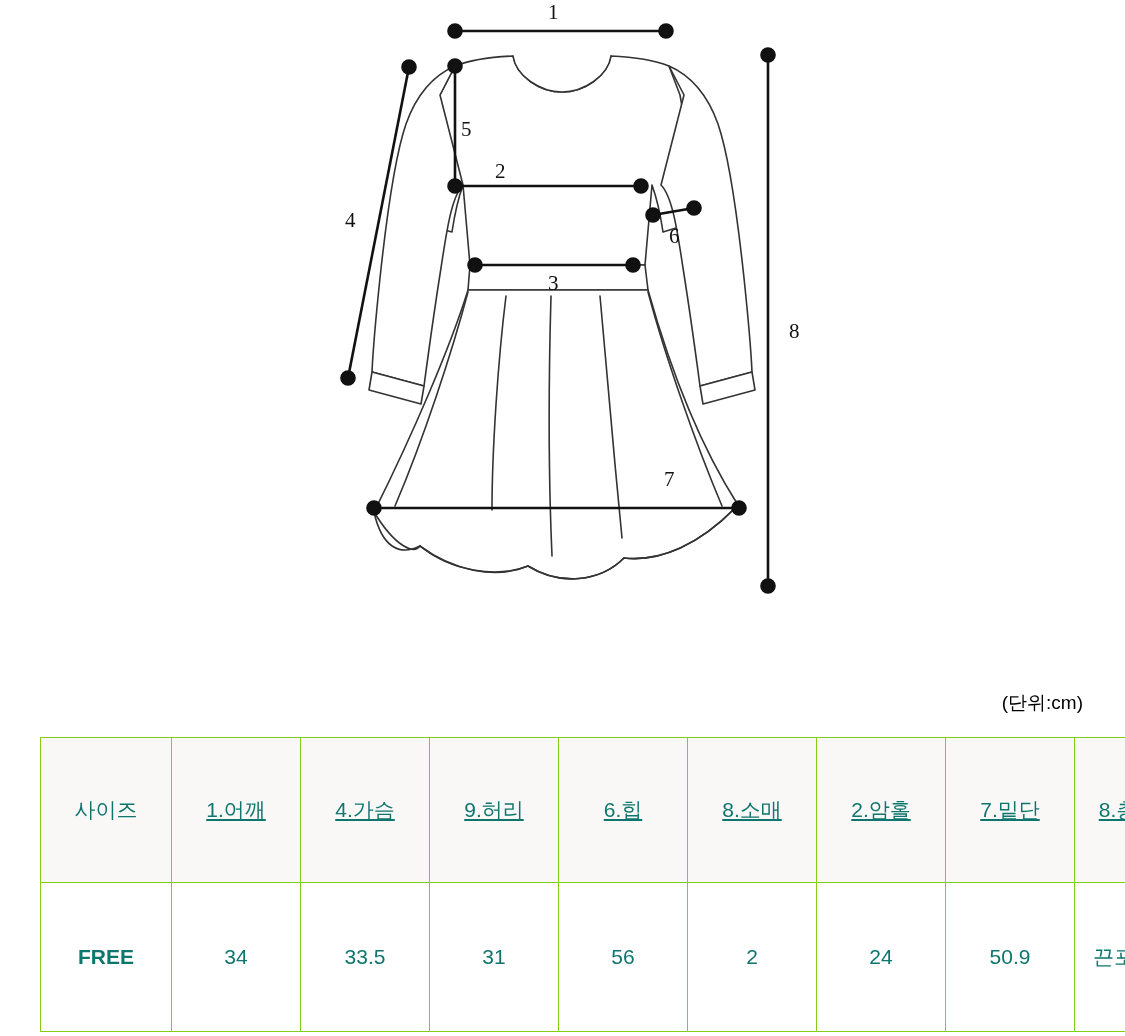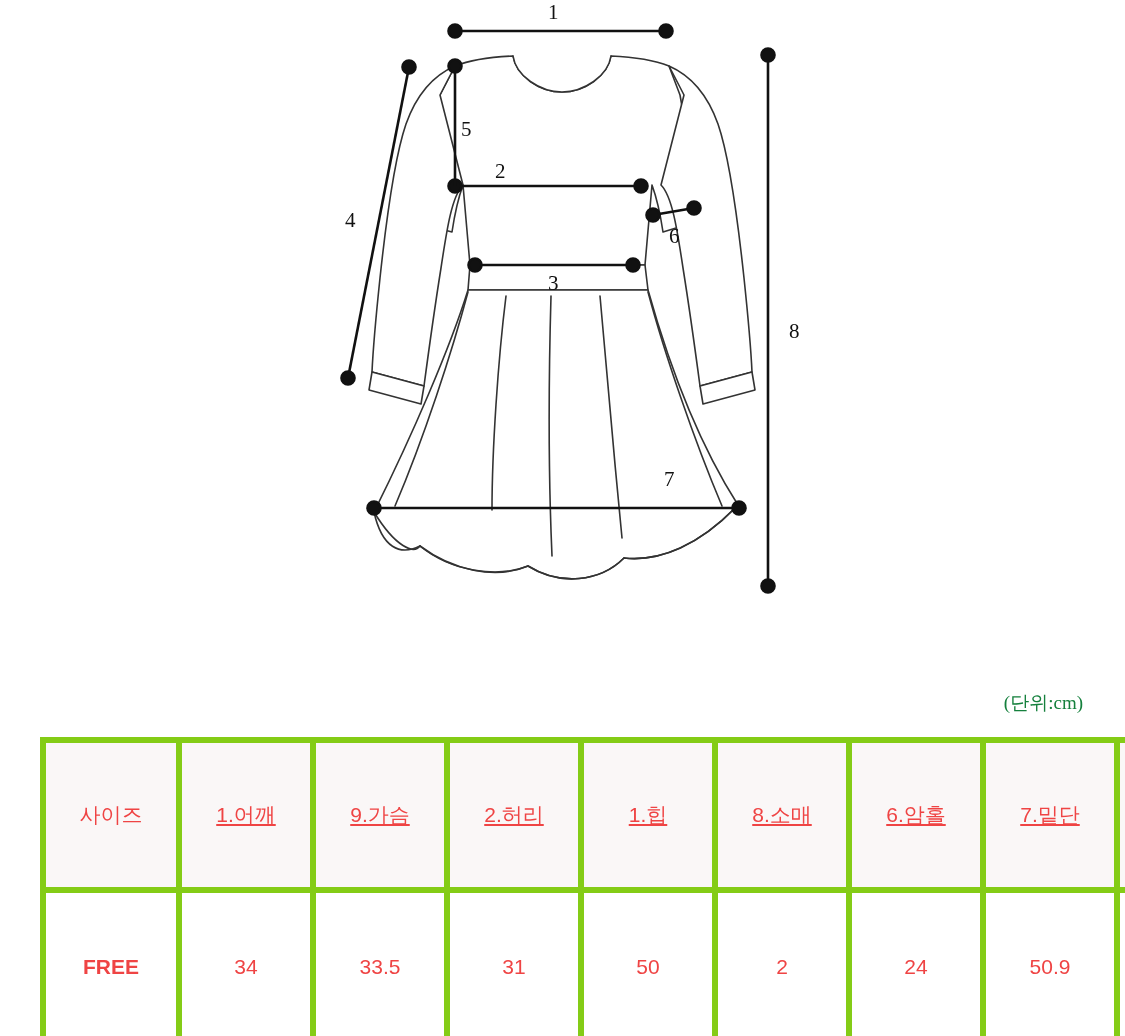--- a/index.html
+++ b/index.html
@@ -35,44 +35,44 @@
     color: #111111;
     line-height: 1;
     user-select: none;
   }
 
   #unit-note {
     position: absolute;
     right: 42px;
     top: 690px;
     font-size: 19px;
-    color: #15803d;
-    font-family: Liberation Serif, serif;
+    color: #000000;
+    font-family: Liberation Sans, sans-serif;
   }
 
   #size-table-wrap {
     position: absolute;
     left: 40px;
     top: 737px;
     width: 1046px;
   }
 
   table.size-table {
     border-collapse: collapse;
     width: 1046px;
     table-layout: fixed;
   }
 
   table.size-table th,
   table.size-table td {
-    border: 6px solid #84cc16;
+    border: 1px solid #84cc16;
     text-align: center;
     vertical-align: middle;
     font-weight: normal;
-    color: #ef4444;
+    color: #0f766e;
   }
 
   table.size-table thead th {
     background: #faf7f7;
     height: 136px;
     font-size: 21px;
     line-height: 1.45;
     padding: 4px 6px;
   }
 
@@ -207,36 +207,36 @@
 </div>
 
 <div id="unit-note">(단위:cm)</div>
 
 <div id="size-table-wrap">
   <table class="size-table">
     <thead>
       <tr>
         <th class="col-0 first-col">사이즈</th>
         <th class="col-n">1.어깨</th>
-        <th class="col-n">9.가슴</th>
-        <th class="col-n">2.허리</th>
-        <th class="col-n">1.힙</th>
+        <th class="col-n">4.가슴</th>
+        <th class="col-n">9.허리</th>
+        <th class="col-n">6.힙</th>
         <th class="col-n">8.소매</th>
-        <th class="col-n">6.암홀</th>
+        <th class="col-n">2.암홀</th>
         <th class="col-n">7.밑단</th>
         <th class="col-n">8.총길이</th>
       </tr>
     </thead>
     <tbody>
       <tr>
         <td class="size-name">FREE</td>
         <td>34</td>
         <td>33.5</td>
         <td>31</td>
-        <td>50</td>
+        <td>56</td>
         <td>2</td>
         <td>24</td>
         <td>50.9</td>
         <td>끈포함 75</td>
       </tr>
     </tbody>
   </table>
 </div>
 
 </body></html>

